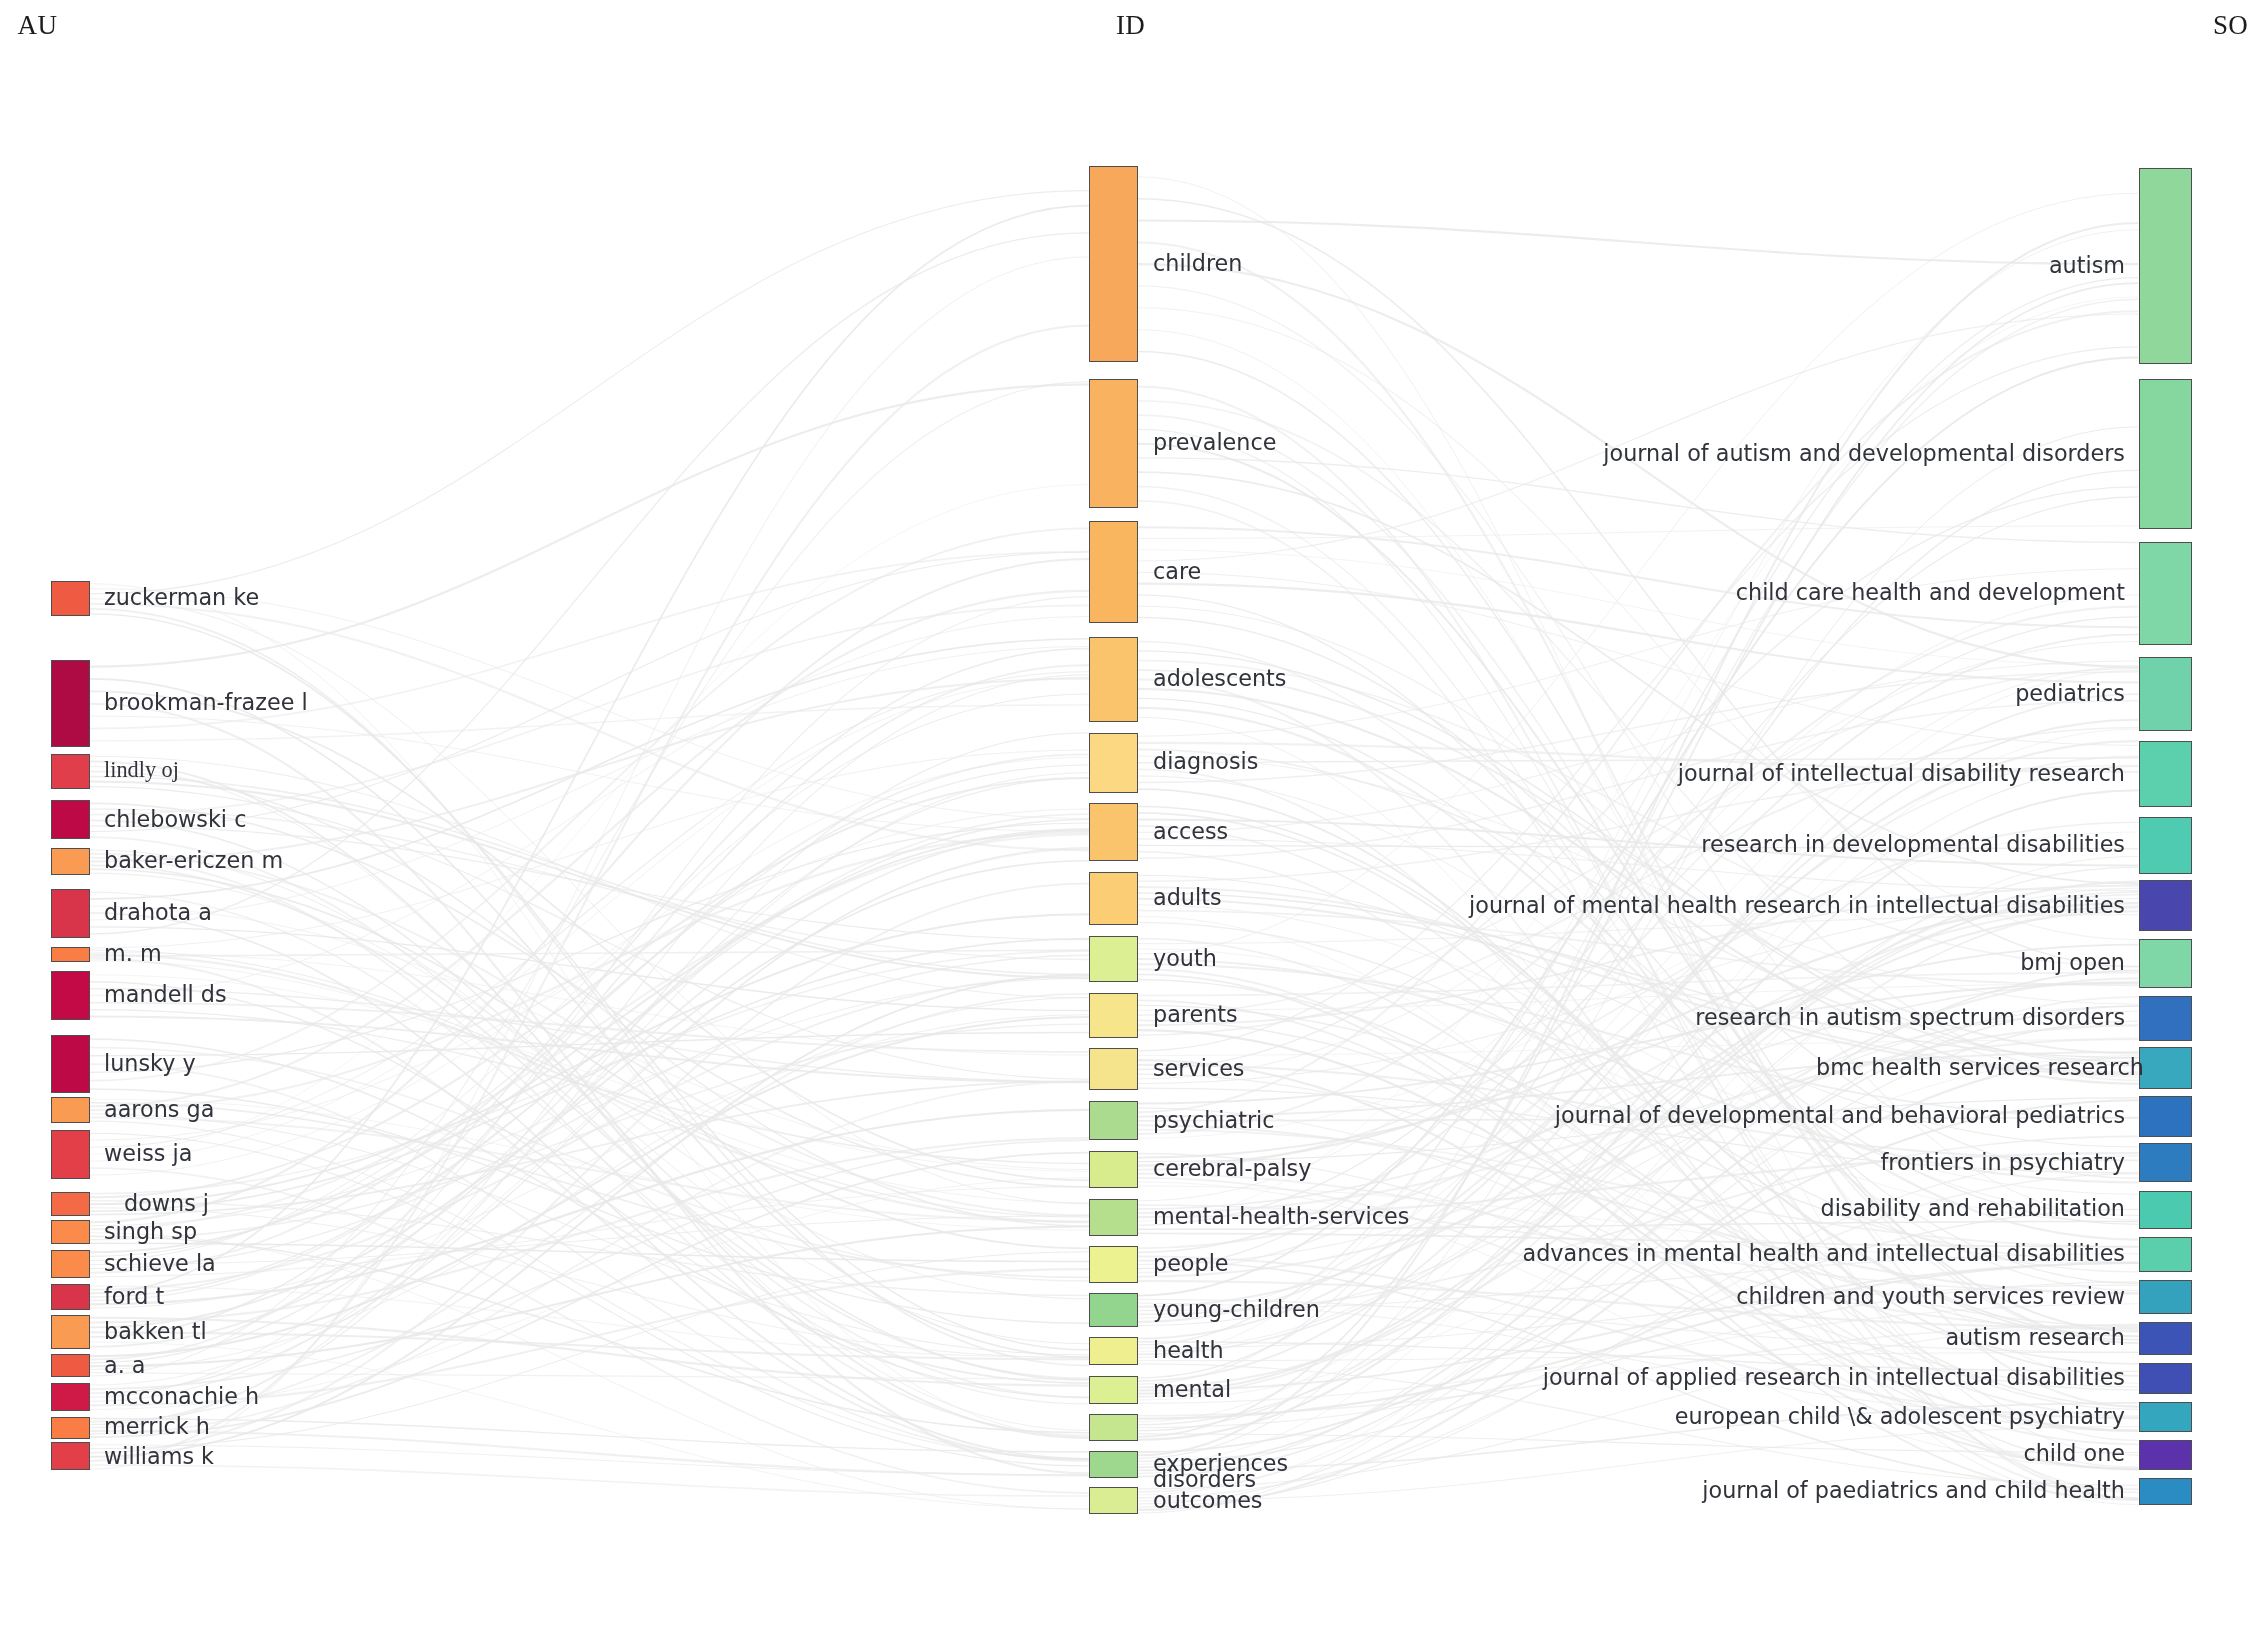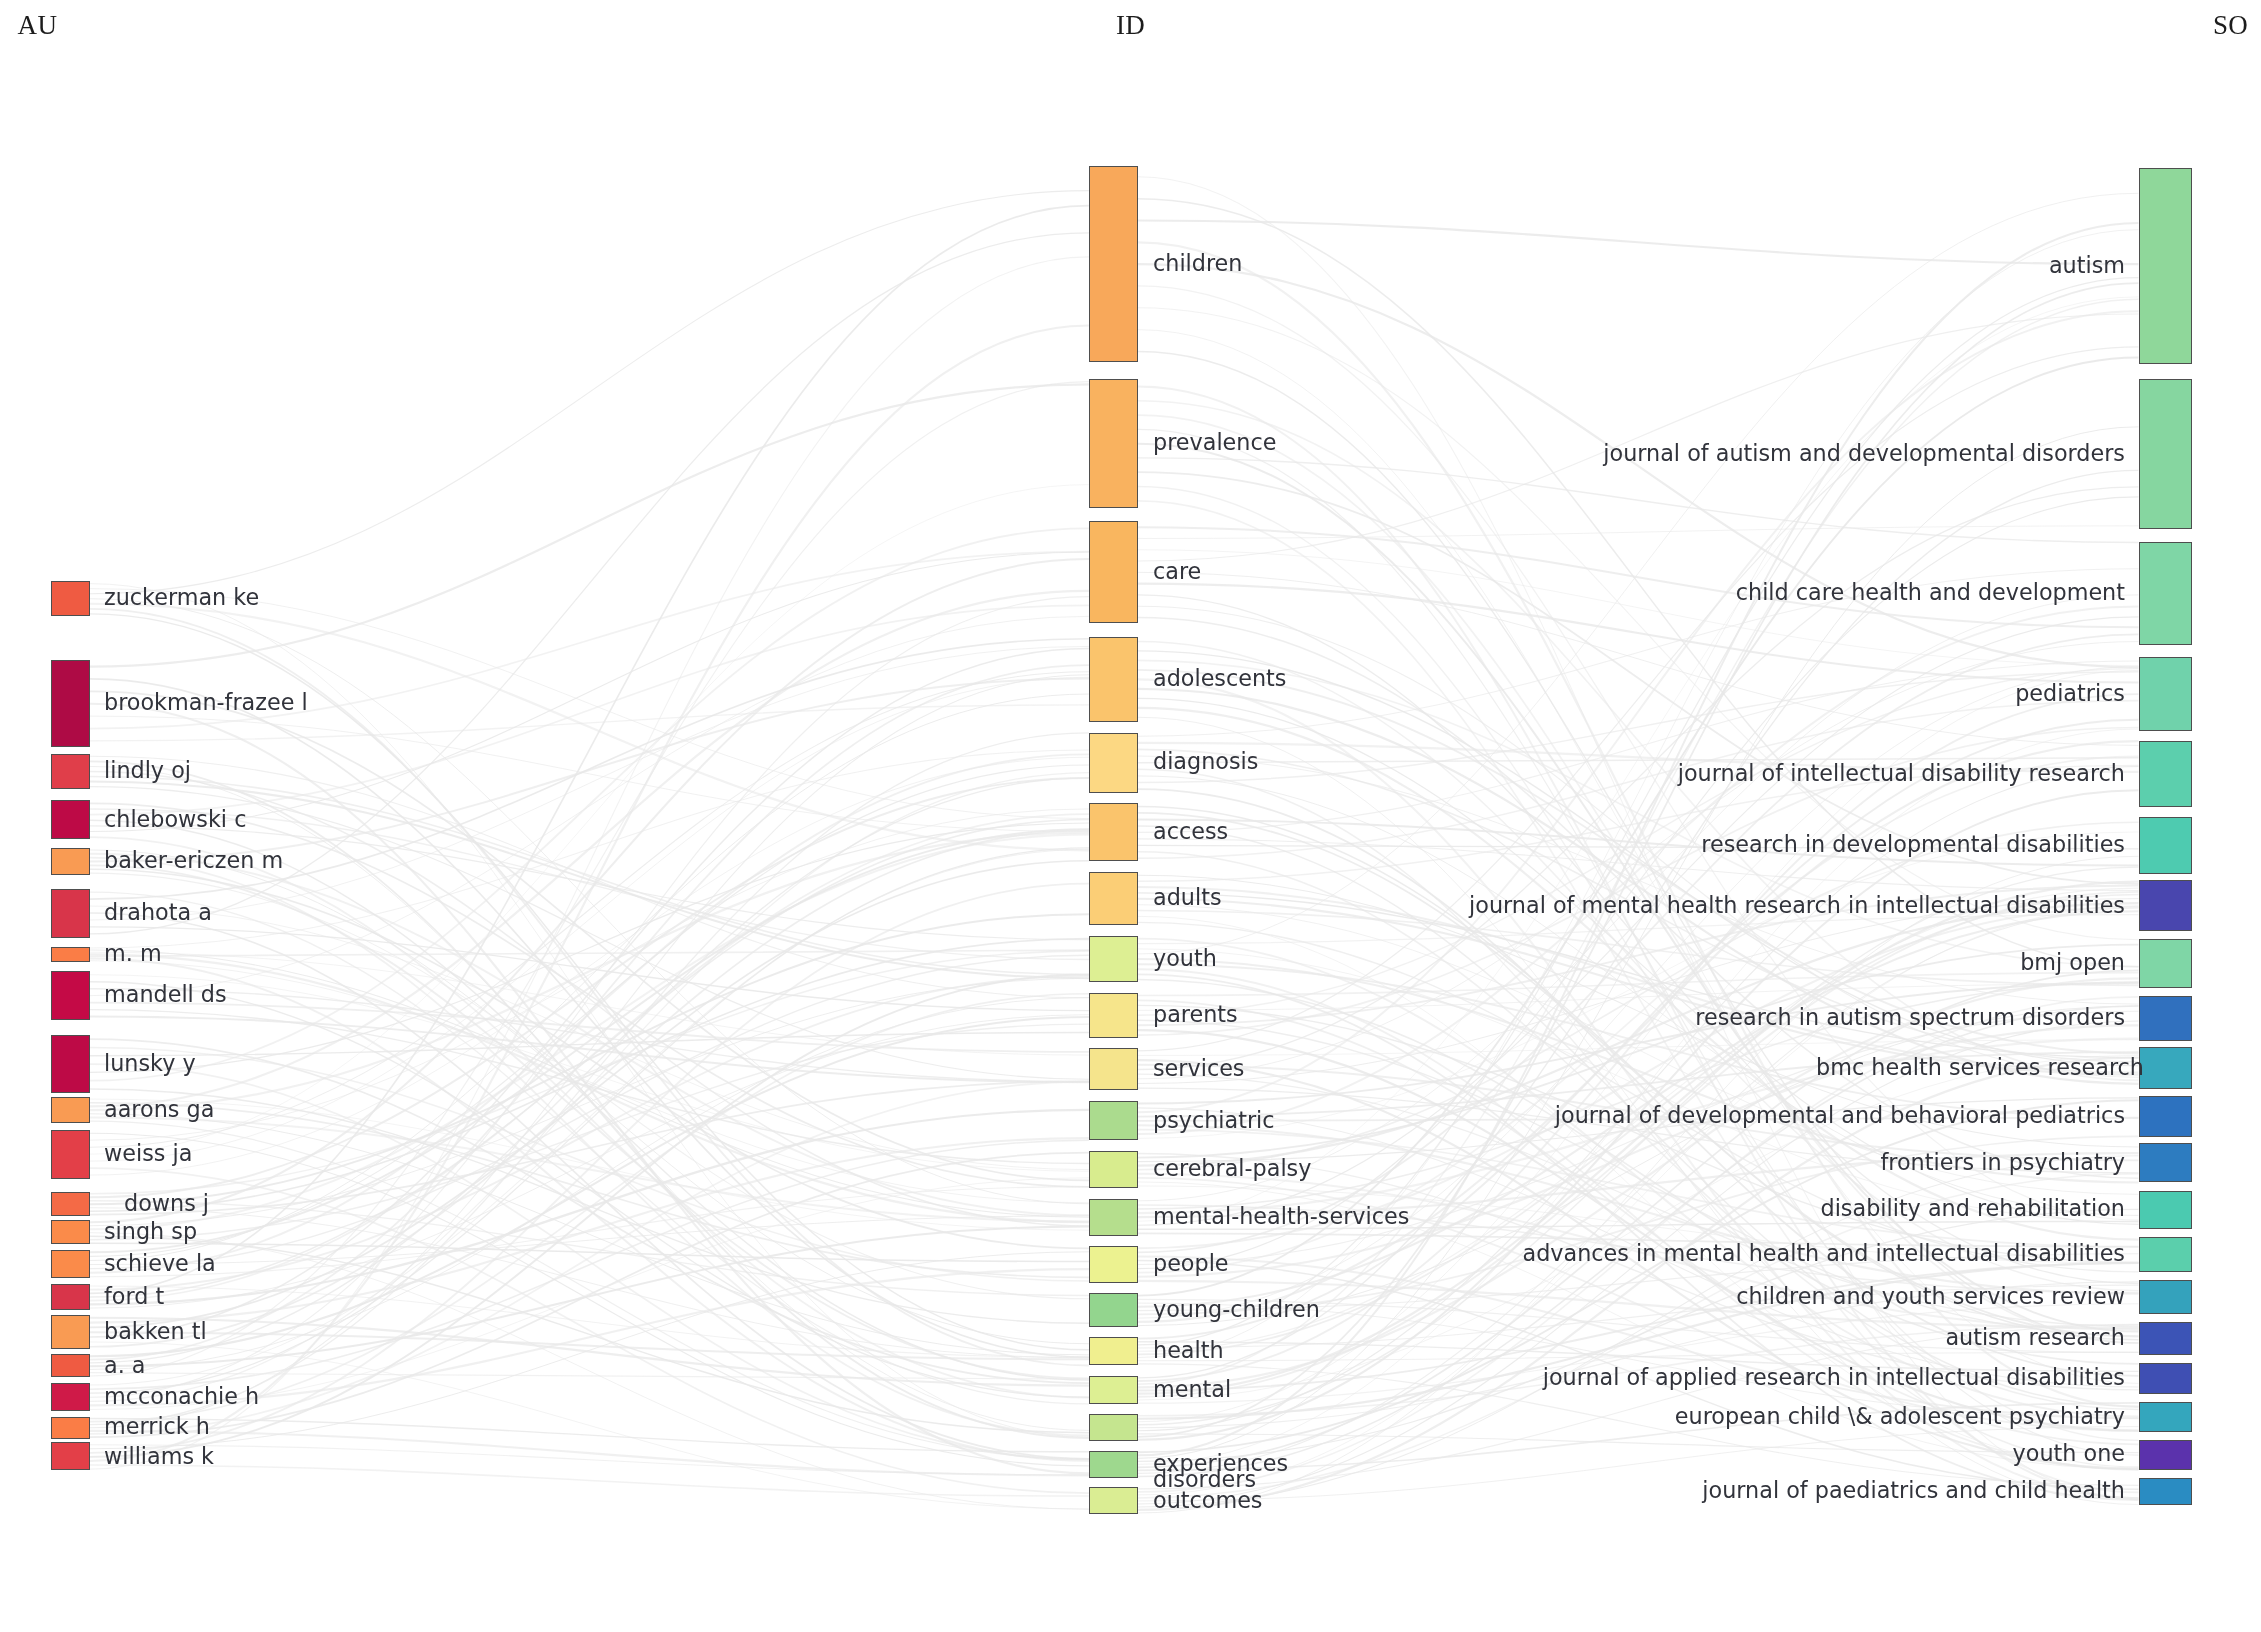--- a/index.html
+++ b/index.html
@@ -396,21 +396,21 @@
         <path d="M1680,2233.8 C2300.8,2233.8 2537.2,1264.3 3158,1264.3" stroke="#e8e8e8" stroke-width="1.17" stroke-opacity="0.87" fill="none"></path>
       </g>
   </svg>
 
   <div id="nodes-au">
       <div class="node" style="left: 51px; top: 581px; width: 39px; height: 35px; background: rgb(239, 91, 66);"></div>
       <div class="node-label label-left" style="top: 586px; left: 104px;">zuckerman ke</div>
       <div class="node" style="left: 51px; top: 660px; width: 39px; height: 87px; background: rgb(174, 11, 69);"></div>
       <div class="node-label label-left" style="top: 691px; left: 104px;">brookman-frazee l</div>
       <div class="node" style="left: 51px; top: 754px; width: 39px; height: 35px; background: rgb(224, 62, 74);"></div>
-      <div class="node-label label-left" style="top: 759px; left: 104px;">lindly oj</div>
+      <div class="node-label label-left" style="top: 759px; left: 104px; font-family: Liberation Serif, serif;">lindly oj</div>
       <div class="node" style="left: 51px; top: 800px; width: 39px; height: 39px; background: rgb(189, 10, 70);"></div>
       <div class="node-label label-left" style="top: 808px; left: 104px;">chlebowski c</div>
       <div class="node" style="left: 51px; top: 848px; width: 39px; height: 27px; background: rgb(249, 155, 83);"></div>
       <div class="node-label label-left" style="top: 849px; left: 104px;">baker-ericzen m</div>
       <div class="node" style="left: 51px; top: 889px; width: 39px; height: 49px; background: rgb(216, 53, 74);"></div>
       <div class="node-label label-left" style="top: 901px; left: 104px;">drahota a</div>
       <div class="node" style="left: 51px; top: 947px; width: 39px; height: 15px; background: rgb(250, 125, 70);"></div>
       <div class="node-label label-left" style="top: 942px; left: 104px;">m. m</div>
       <div class="node" style="left: 51px; top: 971px; width: 39px; height: 49px; background: rgb(196, 10, 70);"></div>
       <div class="node-label label-left" style="top: 983px; left: 104px;">mandell ds</div>
@@ -512,19 +512,19 @@
       <div class="node-label label-right" style="top: 1242px; left: 2125px;">advances in mental health and intellectual disabilities</div>
       <div class="node" style="left: 2139px; top: 1280px; width: 53px; height: 34px; background: rgb(52, 162, 188);"></div>
       <div class="node-label label-right" style="top: 1285px; left: 2125px;">children and youth services review</div>
       <div class="node" style="left: 2139px; top: 1322px; width: 53px; height: 32.5px; background: rgb(60, 84, 182);"></div>
       <div class="node-label label-right" style="top: 1326px; left: 2125px;">autism research</div>
       <div class="node" style="left: 2139px; top: 1363px; width: 53px; height: 31px; background: rgb(63, 79, 179);"></div>
       <div class="node-label label-right" style="top: 1366px; left: 2125px;">journal of applied research in intellectual disabilities</div>
       <div class="node" style="left: 2139px; top: 1402px; width: 53px; height: 30px; background: rgb(52, 166, 189);"></div>
       <div class="node-label label-right" style="top: 1405px; left: 2125px;">european child \&amp; adolescent psychiatry</div>
       <div class="node" style="left: 2139px; top: 1440px; width: 53px; height: 30px; background: rgb(91, 50, 172);"></div>
-      <div class="node-label label-right" style="top: 1442px; left: 2125px;">youth one</div>
+      <div class="node-label label-right" style="top: 1442px; left: 2125px;">child one</div>
       <div class="node" style="left: 2139px; top: 1478px; width: 53px; height: 27px; background: rgb(42, 140, 194);"></div>
       <div class="node-label label-right" style="top: 1479px; left: 2125px;">journal of paediatrics and child health</div>
     </div>
 
 </div>
 
 
 </body></html>

